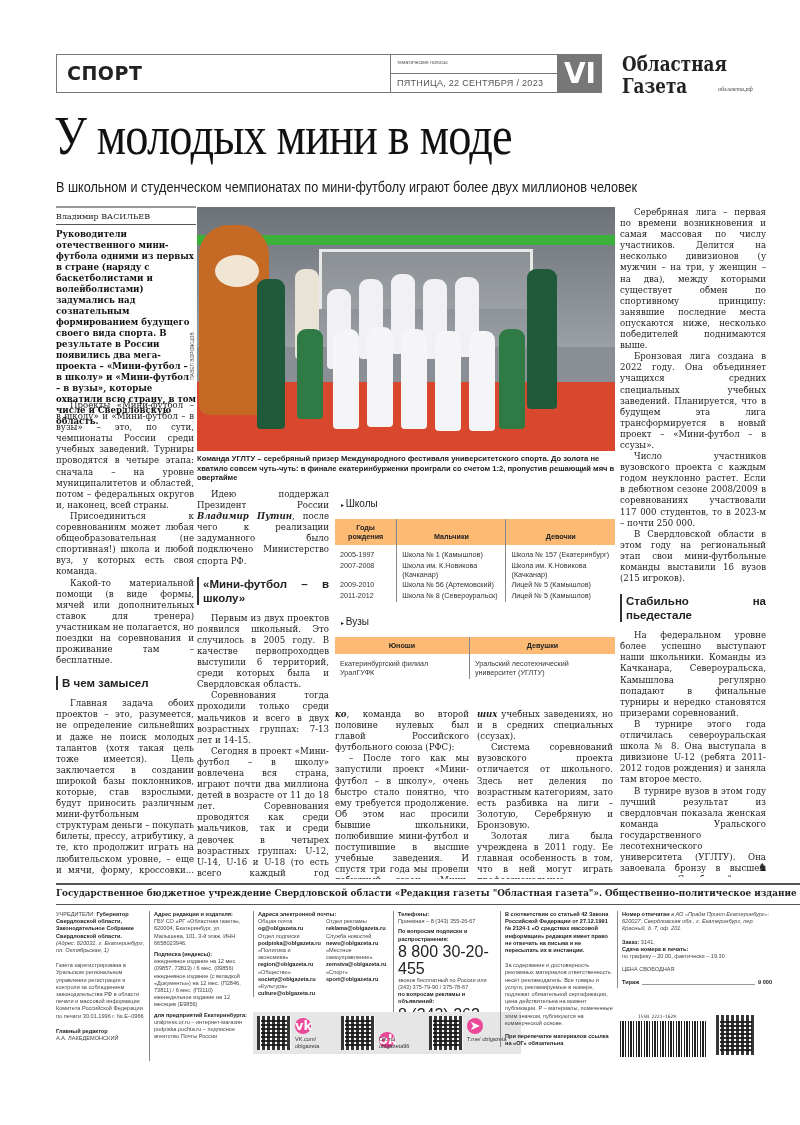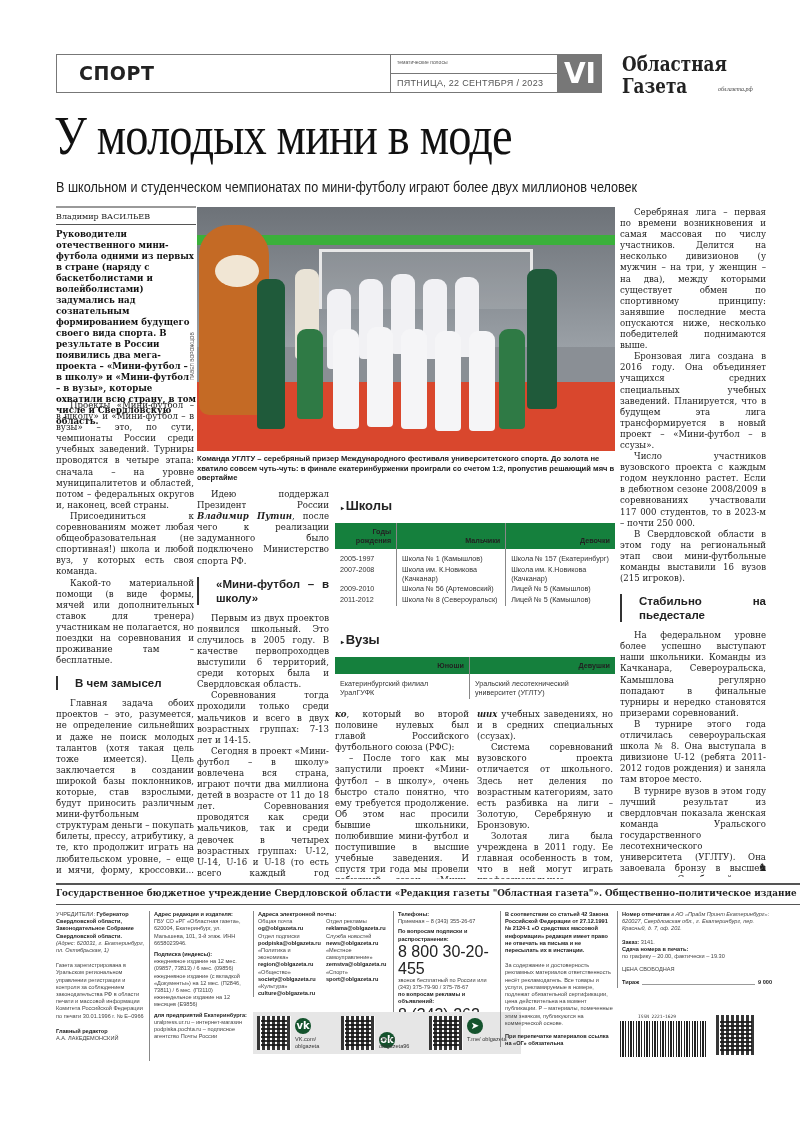--- a/index.html
+++ b/index.html
@@ -1,73 +1,73 @@
 <!DOCTYPE html>
 <html><head>
 <meta charset="utf-8">
 <style>
 *{box-sizing:border-box;margin:0;padding:0}
 html,body{width:800px;height:1125px;background:#fff;overflow:hidden}
 body{position:relative;font-family:"DejaVu Serif",serif;color:#1a1a1a}
 .abs{position:absolute}
 
 .mast-box{left:56px;top:54px;width:335px;height:39px;border:1px solid #777}
-.mast-box .rubric{position:absolute;left:22px;top:7px;font-family:"DejaVu Sans",sans-serif;font-weight:bold;font-size:19px;letter-spacing:.5px;color:#222}
+.mast-box .rubric{position:absolute;left:10px;top:7px;font-family:"DejaVu Sans",sans-serif;font-weight:bold;font-size:19px;letter-spacing:.5px;color:#222}
 .mast-mid{left:391px;top:54px;width:167px;height:39px;border:1px solid #777;border-left:none}
 .mast-mid .small{position:absolute;left:6px;top:4px;font-family:"Liberation Sans",sans-serif;font-size:5px;color:#555}
 .mast-mid .line{position:absolute;left:0;right:0;top:18px;border-top:1px solid #777}
 .mast-mid .date{position:absolute;left:6px;top:23px;font-family:"Liberation Sans",sans-serif;font-size:9px;color:#555;letter-spacing:.3px}
 .mast-page{left:558px;top:54px;width:44px;height:39px;background:#777;color:#fff;font-family:"DejaVu Sans",sans-serif;font-weight:bold;font-size:28px;text-align:center;line-height:39px}
 .logo1{left:622px;top:53px;font-family:"DejaVu Serif",serif;font-size:21px;font-weight:bold;color:#222;line-height:22px;transform:scaleX(.8);transform-origin:left}
 .logo2{left:622px;top:75px;font-family:"DejaVu Serif",serif;font-size:21px;font-weight:bold;color:#222;line-height:22px;transform:scaleX(.8);transform-origin:left}
 .logo-url{left:718px;top:86px;font-family:"Liberation Serif",serif;font-size:6px;font-style:italic;color:#444}
 .headline{left:54px;top:105px;font-family:"Liberation Serif",serif;font-size:54px;color:#111;letter-spacing:-1px;transform:scaleX(.86);transform-origin:left;white-space:nowrap}
 .subhead{left:56px;top:179px;font-family:"Liberation Sans",sans-serif;font-size:14px;color:#222;transform:scaleX(.9);transform-origin:left;white-space:nowrap}
 
 .col{font-family:"DejaVu Serif",serif;font-size:8.6px;line-height:11.1px;color:#222;text-align:justify;overflow:hidden}
 .col p{text-indent:14px}
 .col p.noind{text-indent:0}
-.col .sec{font-family:"Liberation Sans",sans-serif;font-weight:bold;font-size:11.5px;border-left:2px solid #333;padding-left:17px;margin:10px 0 8px;text-indent:0;line-height:14px}
+.col .sec{font-family:"Liberation Sans",sans-serif;font-weight:bold;font-size:11.5px;border-left:2px solid #333;padding-left:4px;margin:10px 0 8px;text-indent:0;line-height:14px}
 .author{left:56px;top:206px;width:140px;border-top:2px solid #999;border-bottom:1px solid #555;font-family:"DejaVu Serif",serif;font-size:8px;padding:4px 0 3px;color:#222}
 .lead{left:56px;top:229px;width:140px;font-family:"DejaVu Serif",serif;font-weight:bold;font-size:8.6px;line-height:11px;color:#111}
 
 .photo{left:197px;top:207px;width:418px;height:244px;overflow:hidden;background:#8a8f95}
 .photo .stands{position:absolute;left:0;top:0;width:100%;height:140px;background:linear-gradient(#6d7278,#9aa0a6)}
 .photo .banner{position:absolute;left:0;top:28px;width:100%;height:10px;background:#3bb03b}
 .photo .floor{position:absolute;left:0;top:175px;width:100%;height:69px;background:#d9472d}
 .photo .goal{position:absolute;left:122px;top:42px;width:214px;height:60px;border:3px solid #e8e8e8;border-bottom:none;background:rgba(255,255,255,.12)}
 .photo .team{position:absolute;left:40px;top:62px;width:340px;height:120px}
 .photo .p{position:absolute;border-radius:9px 9px 4px 4px}
 .photo .mascot{position:absolute;left:2px;top:18px;width:70px;height:190px;border-radius:30px 30px 10px 10px;background:#c46a25}
 .photo .mascot-face{position:absolute;left:16px;top:30px;width:44px;height:32px;border-radius:50%;background:#f1e6d4}
 .photo-credit{left:189px;top:380px;font-family:"Liberation Sans",sans-serif;font-size:5px;color:#444;transform:rotate(-90deg);transform-origin:left top;white-space:nowrap}
 .caption{left:197px;top:454px;width:418px;font-family:"Liberation Sans",sans-serif;font-weight:bold;font-size:7.6px;line-height:9.5px;color:#222}
 
 .tbox{left:335px;top:488px;width:280px}
 .tbox .title{background:#1a9ce0;color:#fff;font-family:"Liberation Sans",sans-serif;font-weight:bold;font-size:10.5px;padding:5px 8px;letter-spacing:.2px}
-.tbox .label{font-family:"Liberation Sans",sans-serif;font-size:13px;font-weight:bold;margin:10px 0 10px 6px;color:#222}
+.tbox .label{font-family:"Liberation Sans",sans-serif;font-size:10px;font-weight:normal;margin:10px 0 10px 6px;color:#222}
 .tbox .label:before{content:"▸ ";font-size:6px}
 .tbl{width:100%;border-collapse:collapse;font-family:"Liberation Sans",sans-serif;font-size:7.2px;color:#333}
-.tbl th{background:#15803d;text-align:right;padding:4px 5px;font-weight:bold;color:#222;vertical-align:bottom;line-height:9px}
+.tbl th{background:#fdba74;text-align:center;padding:4px 13px;font-weight:bold;color:#222;vertical-align:bottom;line-height:9px}
 .tbl td{padding:1px 5px;vertical-align:top;line-height:8.8px}
 .tbl tr.first td{padding-top:6px}
 .tbl th+th,.tbl td+td{border-left:1px solid #888}
 
 .fline1{left:56px;top:883px;width:744px;border-top:2px solid #555}
 .ftitle{left:56px;top:887px;font-family:"DejaVu Serif",serif;font-weight:bold;font-size:9.4px;color:#222;white-space:nowrap;transform:scaleX(.94);transform-origin:left}
 .fline2{left:56px;top:904px;width:744px;border-top:1px solid #555}
 .fcol{font-family:"Liberation Sans",sans-serif;font-size:5.6px;line-height:7.2px;color:#444}
 .fcol b{color:#222}
 .fcol .big{font-size:16px;line-height:17px;color:#222;font-weight:normal}
 .fcol .sep{border-left:1px solid #888;position:absolute;top:0;bottom:0;left:-5px}
 .qrrow{left:253px;top:1012px;width:268px;height:42px;background:#e6e6e6}
 .qr{position:absolute;width:34px;height:34px;background:
  repeating-linear-gradient(90deg,#222 0 3px,#fff 3px 5px),#222;opacity:.9}
 .qr:before{content:"";position:absolute;inset:4px;background:repeating-linear-gradient(0deg,#222 0 2px,#fff 2px 4px);mix-blend-mode:multiply}
-.social{position:absolute;width:16px;height:16px;border-radius:50%;background:#14532d;color:#fff;font-family:"DejaVu Sans",sans-serif;font-size:10px;text-align:center;line-height:16px;font-weight:bold}
+.social{position:absolute;width:16px;height:16px;border-radius:50%;background:#ec4899;color:#fff;font-family:"DejaVu Sans",sans-serif;font-size:13px;text-align:center;line-height:16px;font-weight:bold}
 .soc-label{position:absolute;font-family:"Liberation Sans",sans-serif;font-size:5.6px;line-height:7px;color:#333}
 .barcode{left:620px;top:1021px;width:86px;height:36px;background:repeating-linear-gradient(90deg,#222 0 1px,#fff 1px 2px,#222 2px 4px,#fff 4px 5px,#222 5px 6px,#fff 6px 8px)}
 .issn{left:638px;top:1014px;font-family:"DejaVu Sans Mono",monospace;font-size:4.5px;color:#333}
 .qr-big{left:716px;top:1015px;width:40px;height:40px}
 .mascot-icon{left:758px;top:861px;width:12px;height:14px;font-size:11px;line-height:14px;color:#222}
 </style>
 </head>
 <body>
 
 <div class="abs mast-box">
@@ -159,50 +159,50 @@
       <td>Школа № 56 (Артемовский)</td>
       <td>Лицей № 5 (Камышлов)</td>
     </tr>
     <tr>
       <td>2011-2012</td>
       <td>Школа № 8 (Североуральск)</td>
       <td>Лицей № 5 (Камышлов)</td>
     </tr>
   </tbody>
     </table>
-  <div class="label" style="margin-top:26px">Вузы</div>
+  <div class="label" style="margin-top:14px">Вузы</div>
   <table class="tbl">
     <tbody>
         <tr>
       <th style="width:48%">Юноши</th>
       <th>Девушки</th>
     </tr>
     <tr class="first">
       <td>Екатеринбургский филиал УралГУФК</td>
       <td>Уральский лесотехнический университет (УГЛТУ)</td>
     </tr>
   </tbody>
     </table>
 </div>
 
 <div class="abs col" style="left:335px;top:709px;width:134px;height:170px">
-  <p class="noind"><b><i>ко</i></b><span>, который во второй половине нулевых был главой Российского футбольного союза (РФС):</span></p>
+  <p class="noind"><b><i>ко</i></b><span>, команда во второй половине нулевых был главой Российского футбольного союза (РФС):</span></p>
   <p>– После того как мы запустили проект «Мини-футбол – в школу», очень быстро стало понятно, что ему требуется продолжение. Об этом нас просили бывшие школьники, полюбившие мини-футбол и поступившие в высшие учебные заведения. И спустя три года мы провели дебютный сезон «Мини-футбол – в вузы».</p>
 
 </div>
 
 <div class="abs col" style="left:477px;top:709px;width:136px;height:170px">
   <p class="noind"><b><i>ших</i></b><span> учебных заведениях, но и в средних специальных (ссузах).</span></p>
   <p>Система соревнований вузовского проекта отличается от школьного. Здесь нет деления по возрастным категориям, зато есть разбивка на лиги – Золотую, Серебряную и Бронзовую.</p>
   <p>Золотая лига была учреждена в 2011 году. Ее главная особенность в том, что в ней могут играть профессиональные футболисты, которые являются студентами высших учебных заведений. В двух других лигах выступают только любители.</p>
 </div>
 
 <div class="abs col" style="left:620px;top:207px;width:146px;height:670px">
   <p>Серебряная лига – первая по времени возникновения и самая массовая по числу участников. Делится на несколько дивизионов (у мужчин – на три, у женщин – на два), между которыми существует обмен по спортивному принципу: занявшие последние места опускаются ниже, несколько победителей поднимаются выше.</p>
-  <p>Бронзовая лига создана в 2016 году. Она объединяет учащихся средних специальных учебных заведений. Планируется, что в будущем эта лига трансформируется в новый проект – «Мини-футбол – в ссузы».</p>
+  <p>Бронзовая лига создана в 2022 году. Она объединяет учащихся средних специальных учебных заведений. Планируется, что в будущем эта лига трансформируется в новый проект – «Мини-футбол – в ссузы».</p>
   <p>Число участников вузовского проекта с каждым годом неуклонно растет. Если в дебютном сезоне 2008/2009 в соревнованиях участвовали 117 000 студентов, то в 2023-м – почти 250 000.</p>
   <p>В Свердловской области в этом году на региональный этап свои мини-футбольные команды выставили 16 вузов (215 игроков).</p>
   <div class="sec">Стабильно на пьедестале</div>
   <p>На федеральном уровне более успешно выступают наши школьники. Команды из Качканара, Североуральска, Камышлова регулярно попадают в финальные турниры и нередко становятся призерами соревнований.</p>
   <p>В турнире этого года отличилась североуральская школа № 8. Она выступала в дивизионе U-12 (ребята 2011-2012 годов рождения) и заняла там второе место.</p>
   <p>В турнире вузов в этом году лучший результат из свердловчан показала женская команда Уральского государственного лесотехнического университета (УГЛТУ). Она завоевала бронзу в высшем дивизионе Серебряной лиги. Победительницами турнира стали футболистки Орловского государственного университета (ОрелГУ), в финале переигравшие оппоненток из Московского политехнического университета.</p>
 
 </div>
 <div class="abs mascot-icon">♞</div>
 

